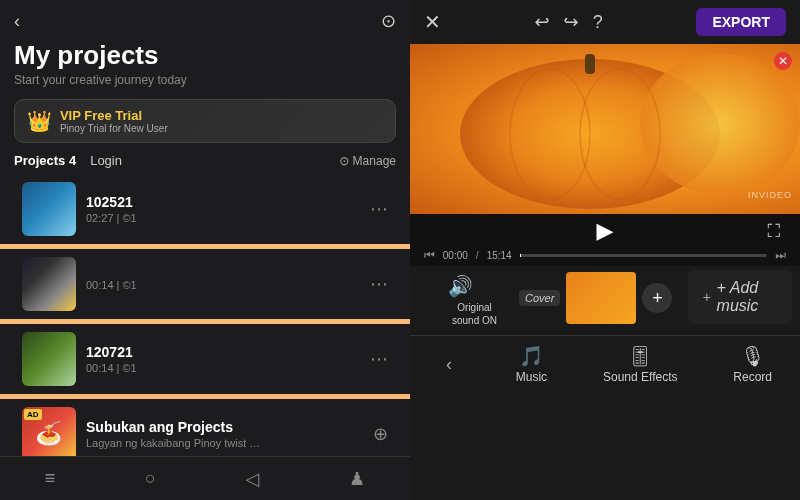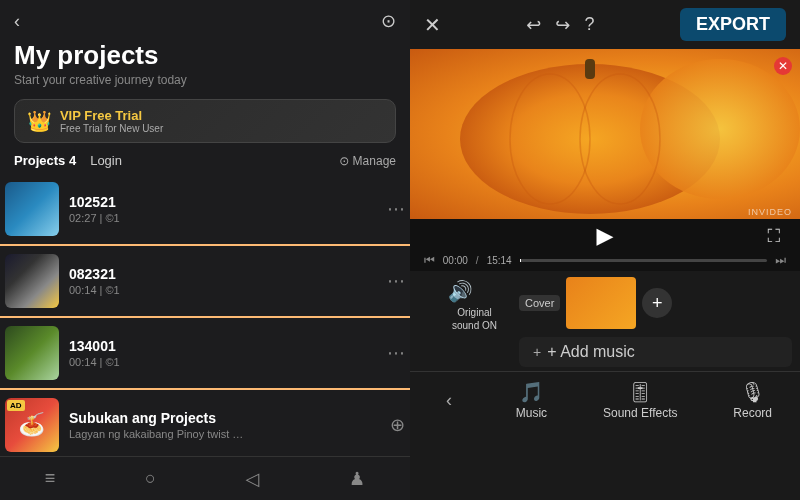--- a/index.html
+++ b/index.html
@@ -133,23 +133,23 @@
 
     .project-list {
       flex: 1;
       overflow-y: auto;
       padding: 0 0 50px;
     }
 
     .project-item {
       display: flex;
       align-items: center;
-      padding: 8px 5px;
+      padding: 8px 22px;
       gap: 10px;
-      border-bottom: 2px solid #fdba74;
+      border-bottom: 5px solid #fdba74;
       cursor: pointer;
     }
 
     .project-thumb {
       width: 54px;
       height: 54px;
       border-radius: 6px;
       object-fit: cover;
       flex-shrink: 0;
       overflow: hidden;
@@ -273,26 +273,26 @@
       gap: 14px;
     }
 
     .header-icon-btn {
       color: #ccc;
       font-size: 18px;
       cursor: pointer;
     }
 
     .export-btn {
-      background: #0c4a6e;
+      background: #4c1d95;
       color: #fff;
       border: none;
       border-radius: 6px;
       padding: 6px 16px;
-      font-size: 18px;
+      font-size: 14px;
       font-weight: 700;
       cursor: pointer;
     }
 
     .video-preview {
       width: 100%;
       height: 170px;
       background: linear-gradient(135deg, #e8821a, #f5a623, #d4601a, #c85a10);
       position: relative;
       overflow: hidden;
@@ -302,21 +302,21 @@
       width: 100%;
       height: 100%;
       background: 
         radial-gradient(ellipse at 60% 50%, #f5a623 30%, #e8821a 60%, #c85a10 100%),
         radial-gradient(ellipse at 30% 40%, #f5c842 10%, transparent 40%);
       position: relative;
     }
 
     .watermark {
       position: absolute;
-      bottom: 2px;
+      bottom: 14px;
       right: 8px;
       font-size: 9px;
       color: rgba(255,255,255,0.6);
       letter-spacing: 1px;
     }
 
     .remove-watermark {
       position: absolute;
       top: 8px;
       right: 8px;
@@ -406,21 +406,22 @@
       color: #ccc;
       text-align: center;
       margin-top: 3px;
       line-height: 1.3;
       margin-left: 28px;
     }
 
     .clips-section {
       flex: 1;
       display: flex;
-      flex-direction: column;
+      flex-direction: row;
+      font-style: italic;
     }
 
     .clip-thumb {
       width: 70px;
       height: 52px;
       border-radius: 4px;
       background: linear-gradient(135deg, #e8821a, #f5a623);
       flex-shrink: 0;
     }
 
@@ -519,21 +520,21 @@
   <div class="projects-title-area">
     <div class="projects-title">My projects</div>
     <div class="projects-subtitle">Start your creative journey today</div>
   </div>
 
   <div class="vip-banner">
     <div class="vip-left">
       <span class="crown-icon">👑</span>
       <div class="vip-text-area">
         <div class="vip-title">VIP Free Trial</div>
-        <div class="vip-sub">Free Trial for New User</div>
+        <div class="vip-sub">Pinoy Trial for New User</div>
       </div>
     </div>
   </div>
 
   <div class="projects-nav">
     <span class="projects-count">Projects 4</span>
     <span class="login-btn">Login</span>
     <span class="manage-btn">⊙ Manage</span>
   </div>
 
@@ -544,30 +545,29 @@
       <div class="project-info">
         <div class="project-name">102521</div>
         <div class="project-meta">02:27  |  ©1</div>
       </div>
       <span class="project-more">⋯</span>
     </div>
 
     <div class="project-item">
       <div class="project-thumb thumb-082321"></div>
       <div class="project-info">
-        <div class="project-name">082321</div>
         <div class="project-meta">00:14  |  ©1</div>
       </div>
       <span class="project-more">⋯</span>
     </div>
 
     <div class="project-item">
       <div class="project-thumb thumb-120721"></div>
       <div class="project-info">
-        <div class="project-name">134001</div>
+        <div class="project-name">120721</div>
         <div class="project-meta">00:14  |  ©1</div>
       </div>
       <span class="project-more">⋯</span>
     </div>
 
     <div class="project-item">
       <div class="project-thumb thumb-spaghetti" style="position:relative;">
         <span class="ad-badge">AD</span>
         <span style="font-size:22px;">🍝</span>
       </div>

